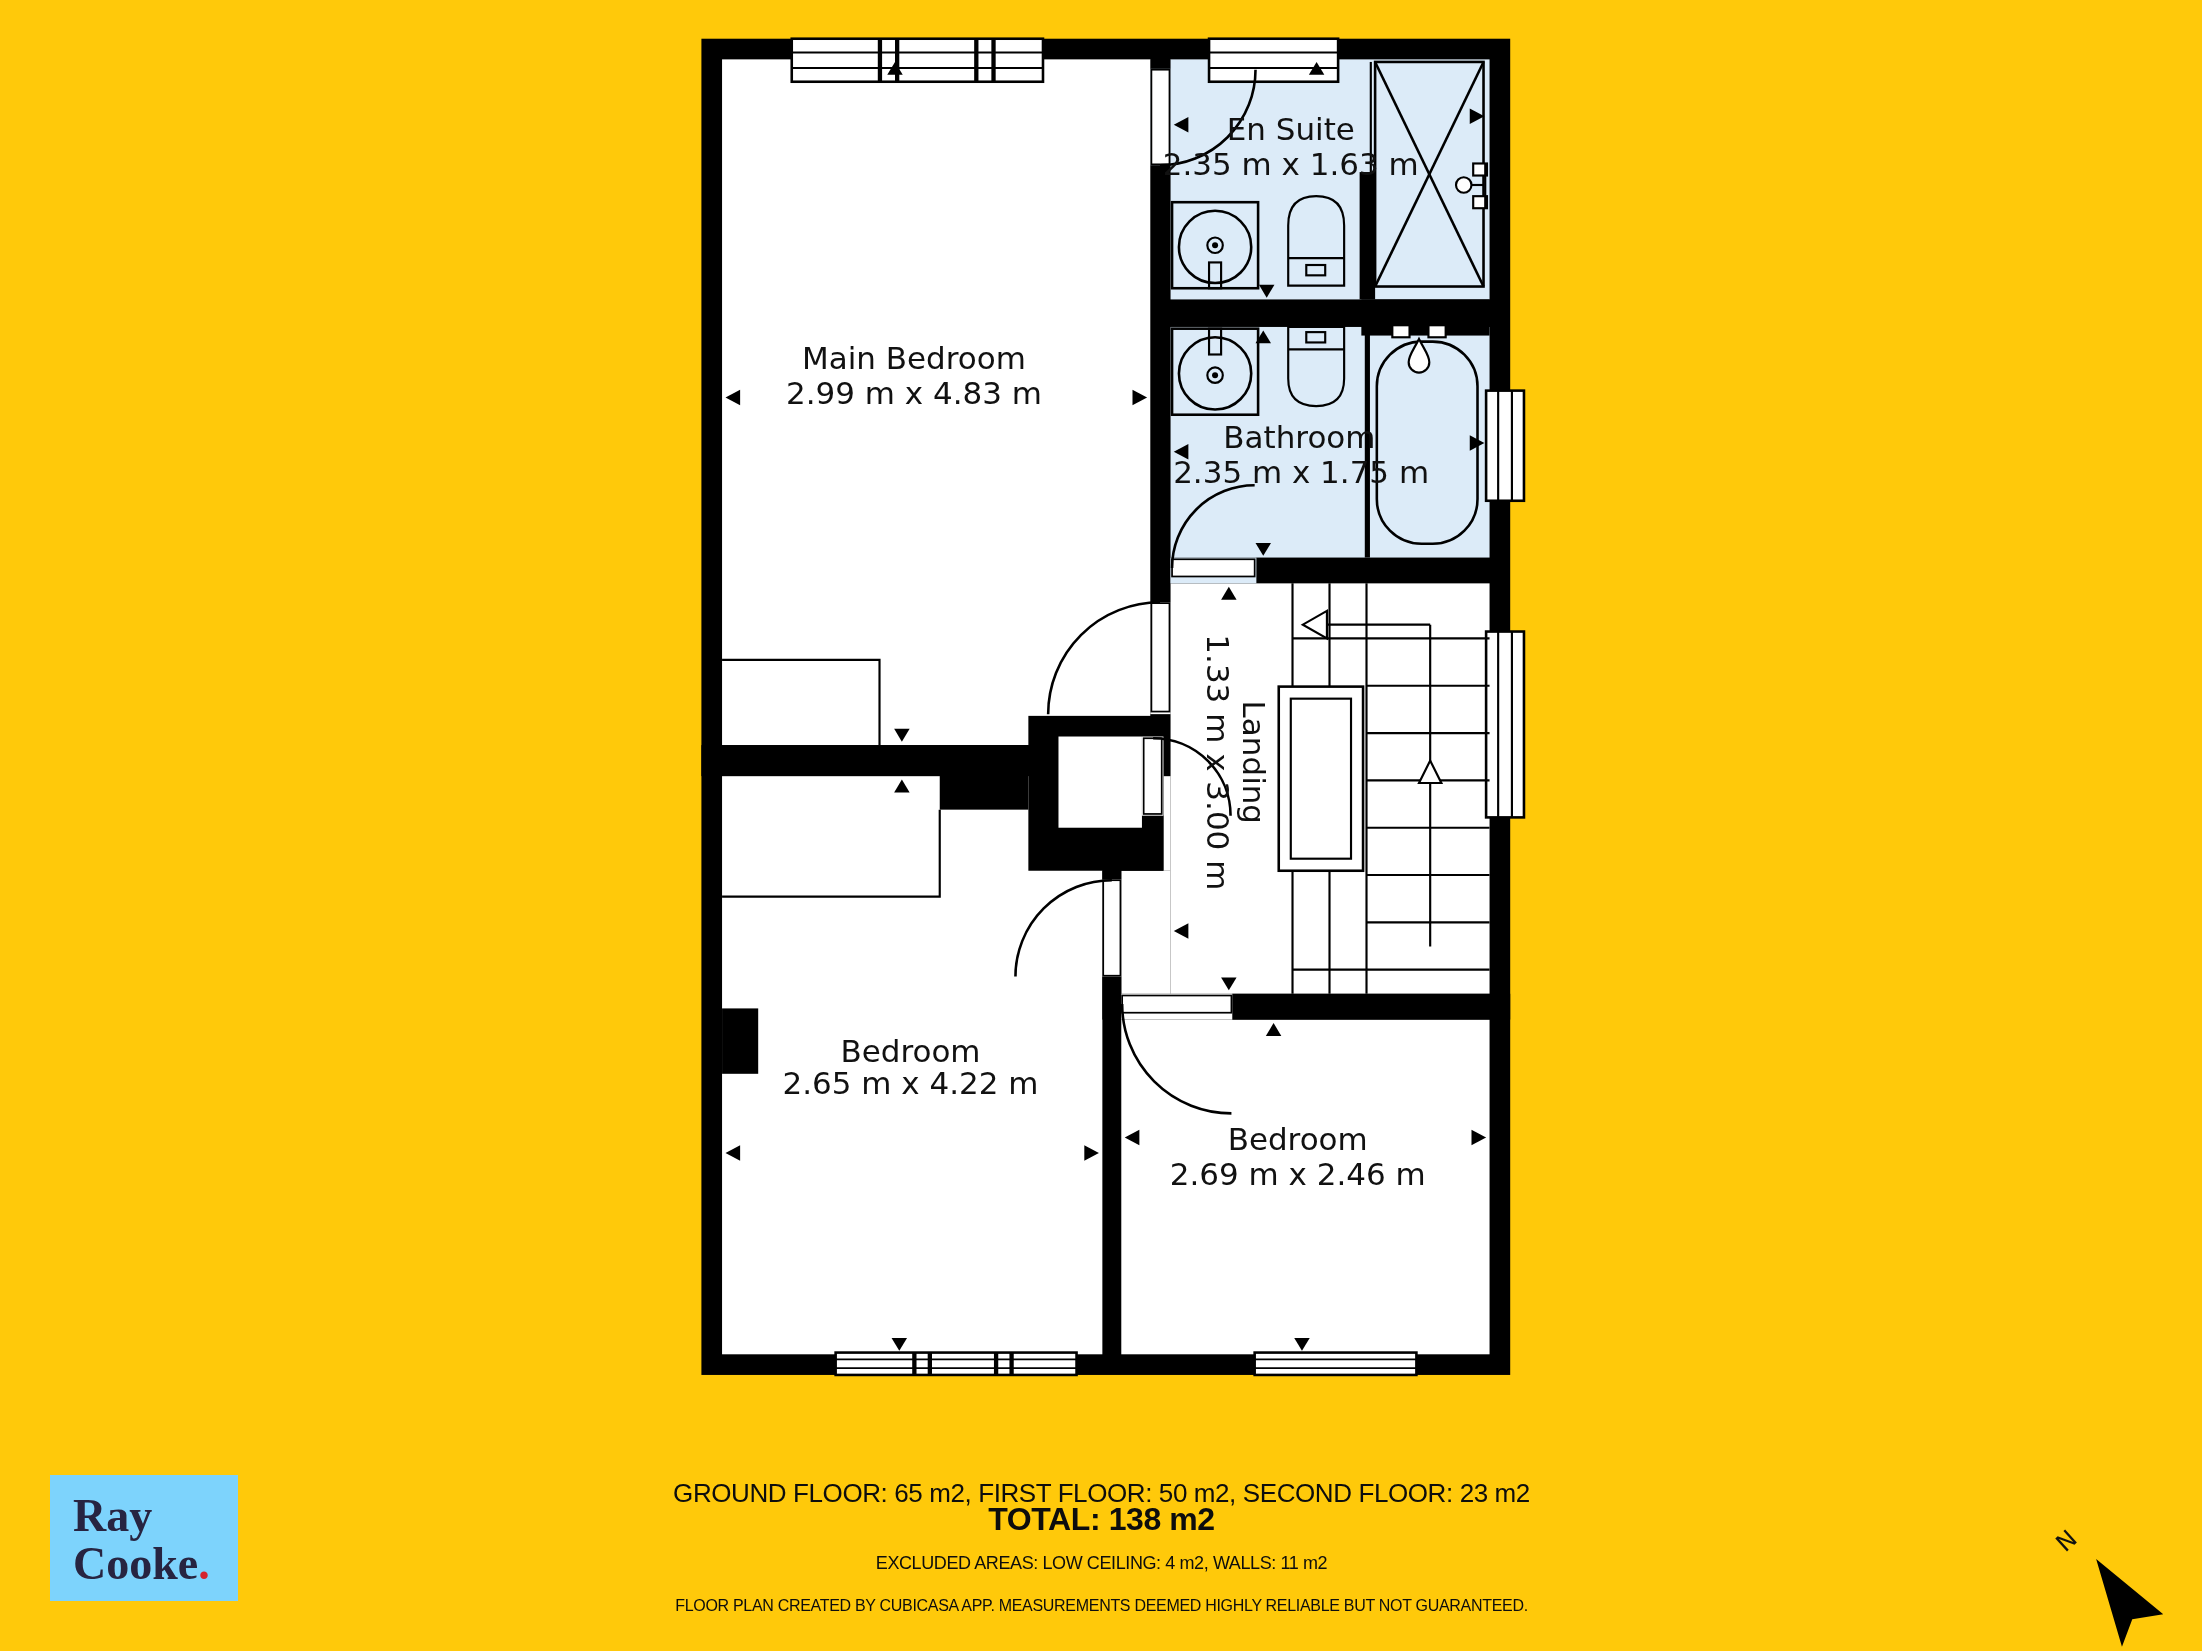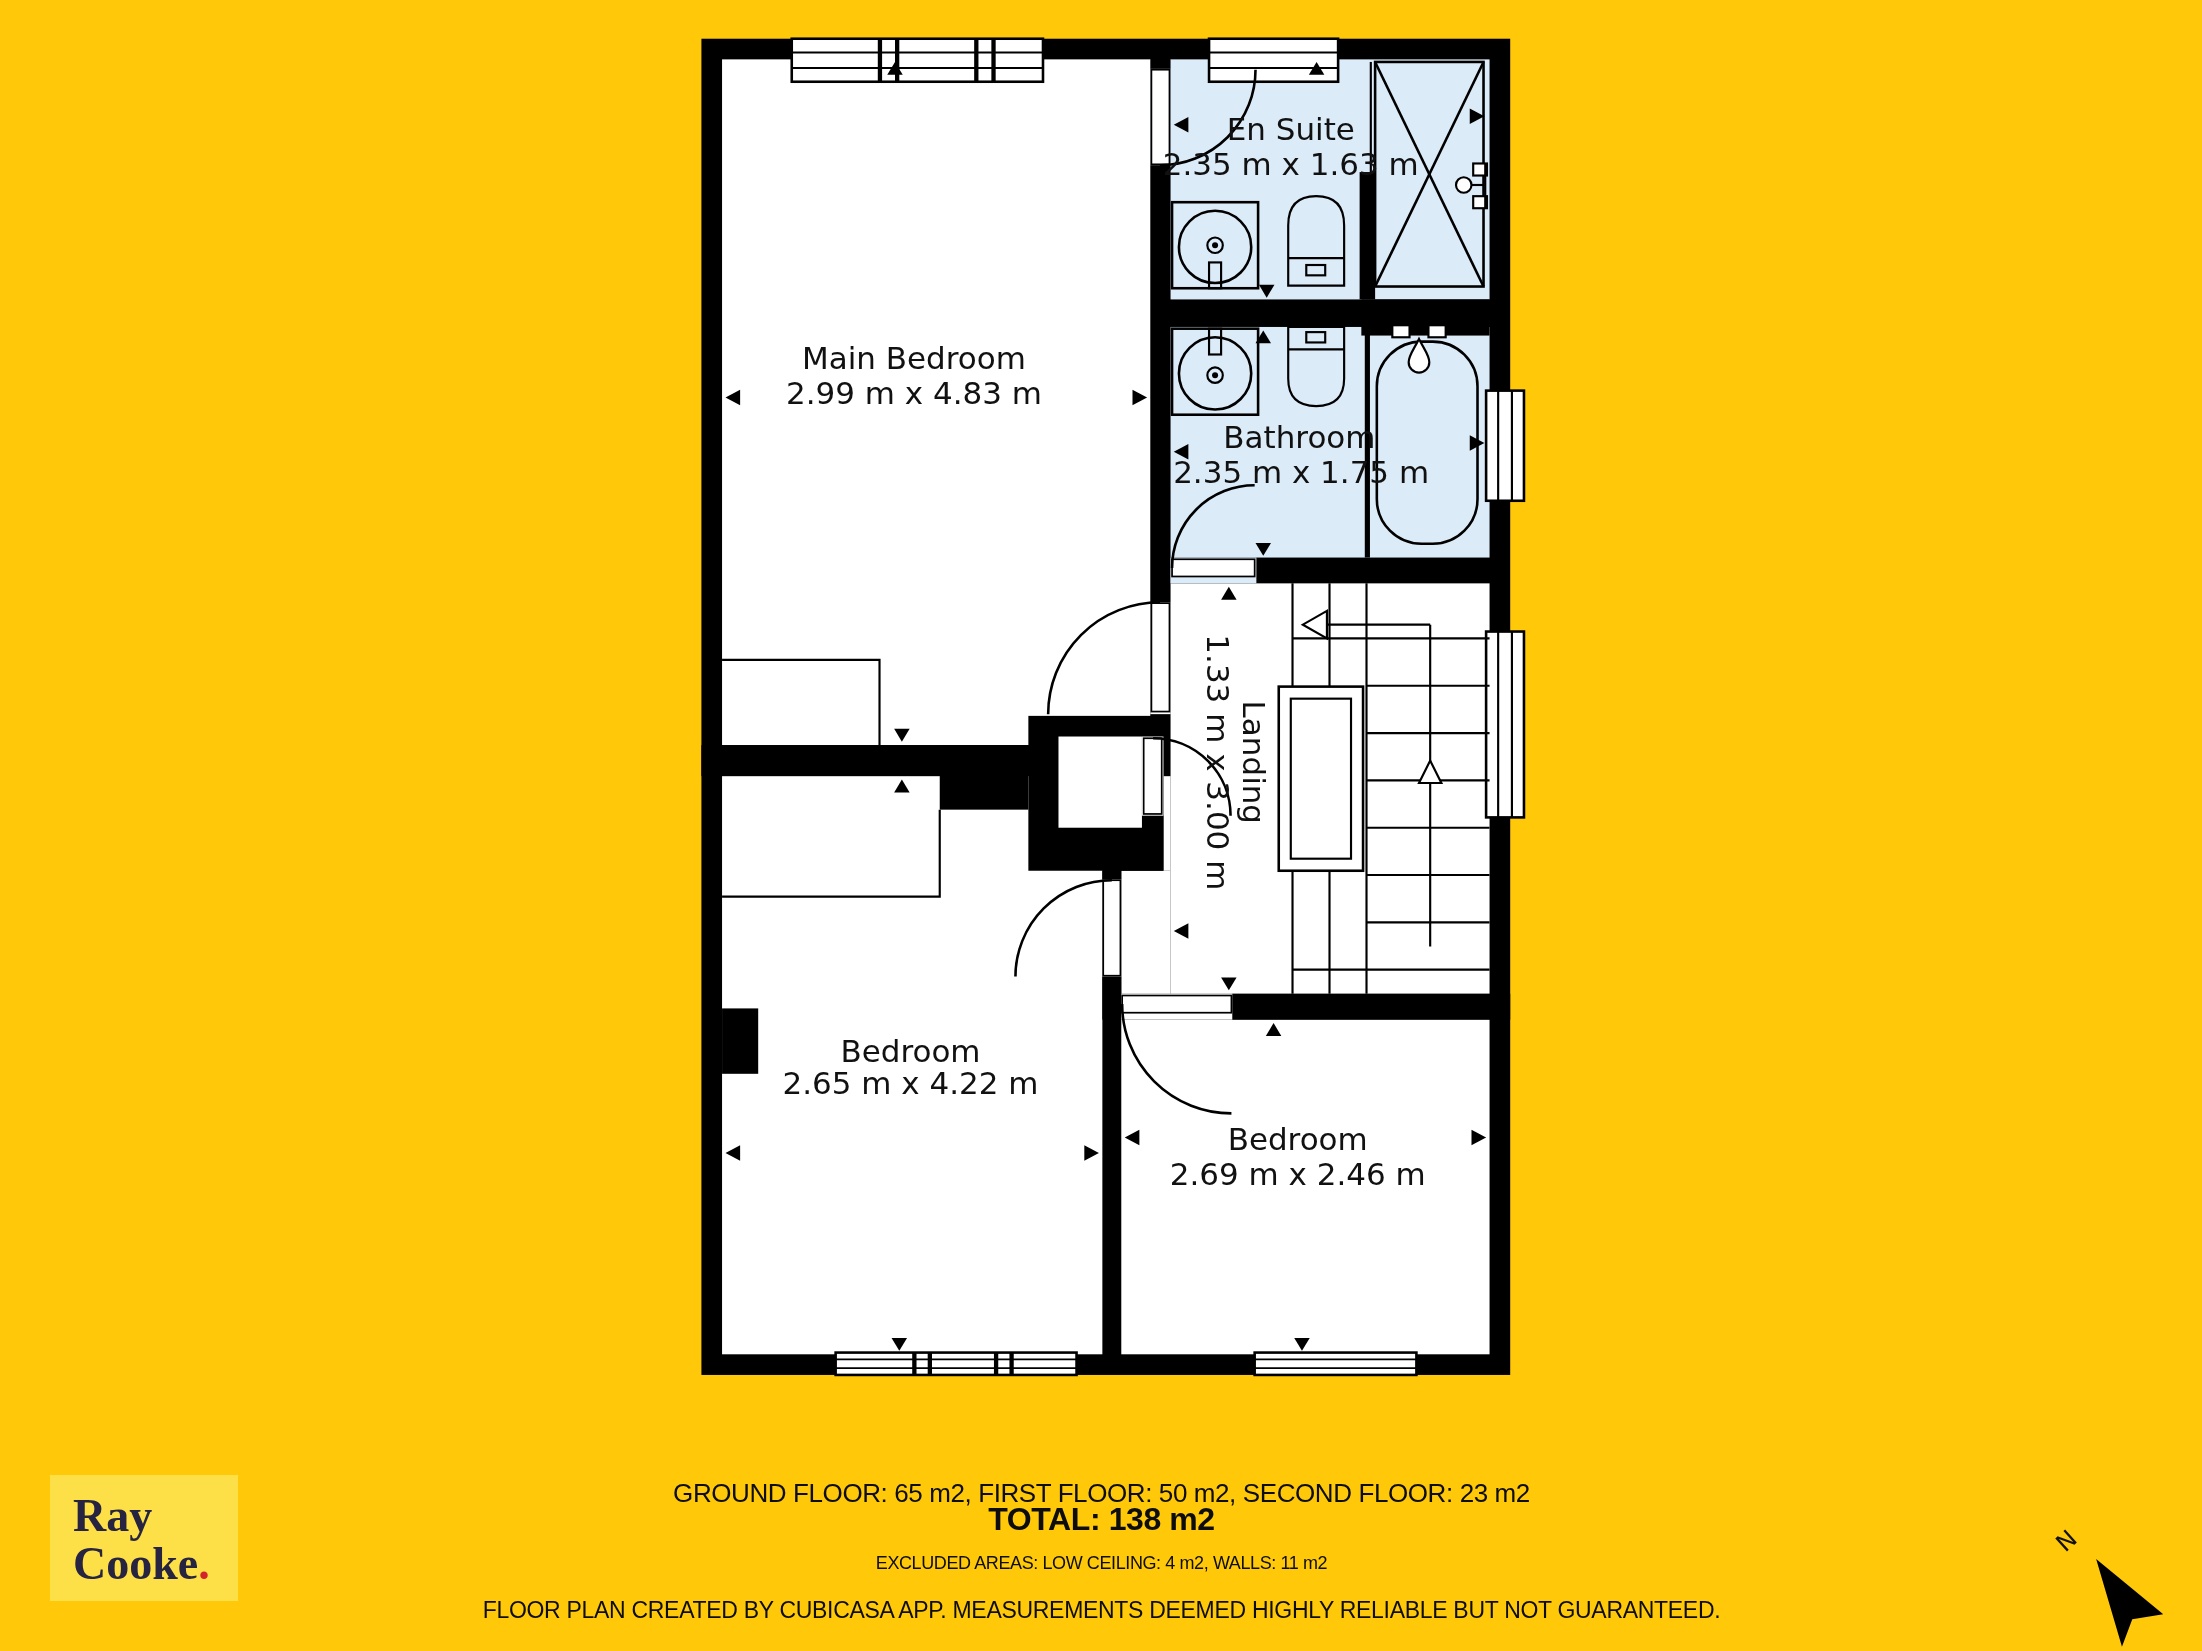--- a/index.html
+++ b/index.html
@@ -5,22 +5,22 @@
   html,body{margin:0;padding:0;background:#FFC90A;}
   .canvas{position:relative;width:2203px;height:1652px;background:#FFC90A;overflow:hidden;
           font-family:"DejaVu Sans", sans-serif;}
   .plan-svg{position:absolute;left:0;top:0;width:2203px;height:1652px;}
   .room-label{font-family:"DejaVu Sans", sans-serif;font-size:36px;fill:#111;}
   .summary{position:absolute;left:0;right:0;text-align:center;color:#0d0d0d;
            font-family:"Liberation Sans", sans-serif;letter-spacing:-0.4px;}
   .summary.total{top:1501px;font-size:32px;font-weight:700;}
   .summary.floors{top:1478px;font-size:26px;font-weight:400;}
   .summary.excluded{top:1553px;font-size:18px;font-weight:400;}
-  .summary.disclaimer{top:1597px;font-size:23px;font-weight:400;letter-spacing:-0.3px;}
-  .logo{position:absolute;left:50px;top:1475px;width:188px;height:126px;background:#fde047;
+  .summary.disclaimer{top:1597px;font-size:16px;font-weight:400;letter-spacing:-0.3px;}
+  .logo{position:absolute;left:50px;top:1475px;width:188px;height:126px;background:#7dd3fc;
         box-sizing:border-box;padding:17px 0 0 23px;}
   .logo-line{font-family:"Liberation Serif", serif;font-weight:700;font-size:46px;
              line-height:48px;color:#272441;}
   .logo-dot{color:#D5232D;}
 </style>
 </head>
 <body>
 
 <div class="canvas">
 

